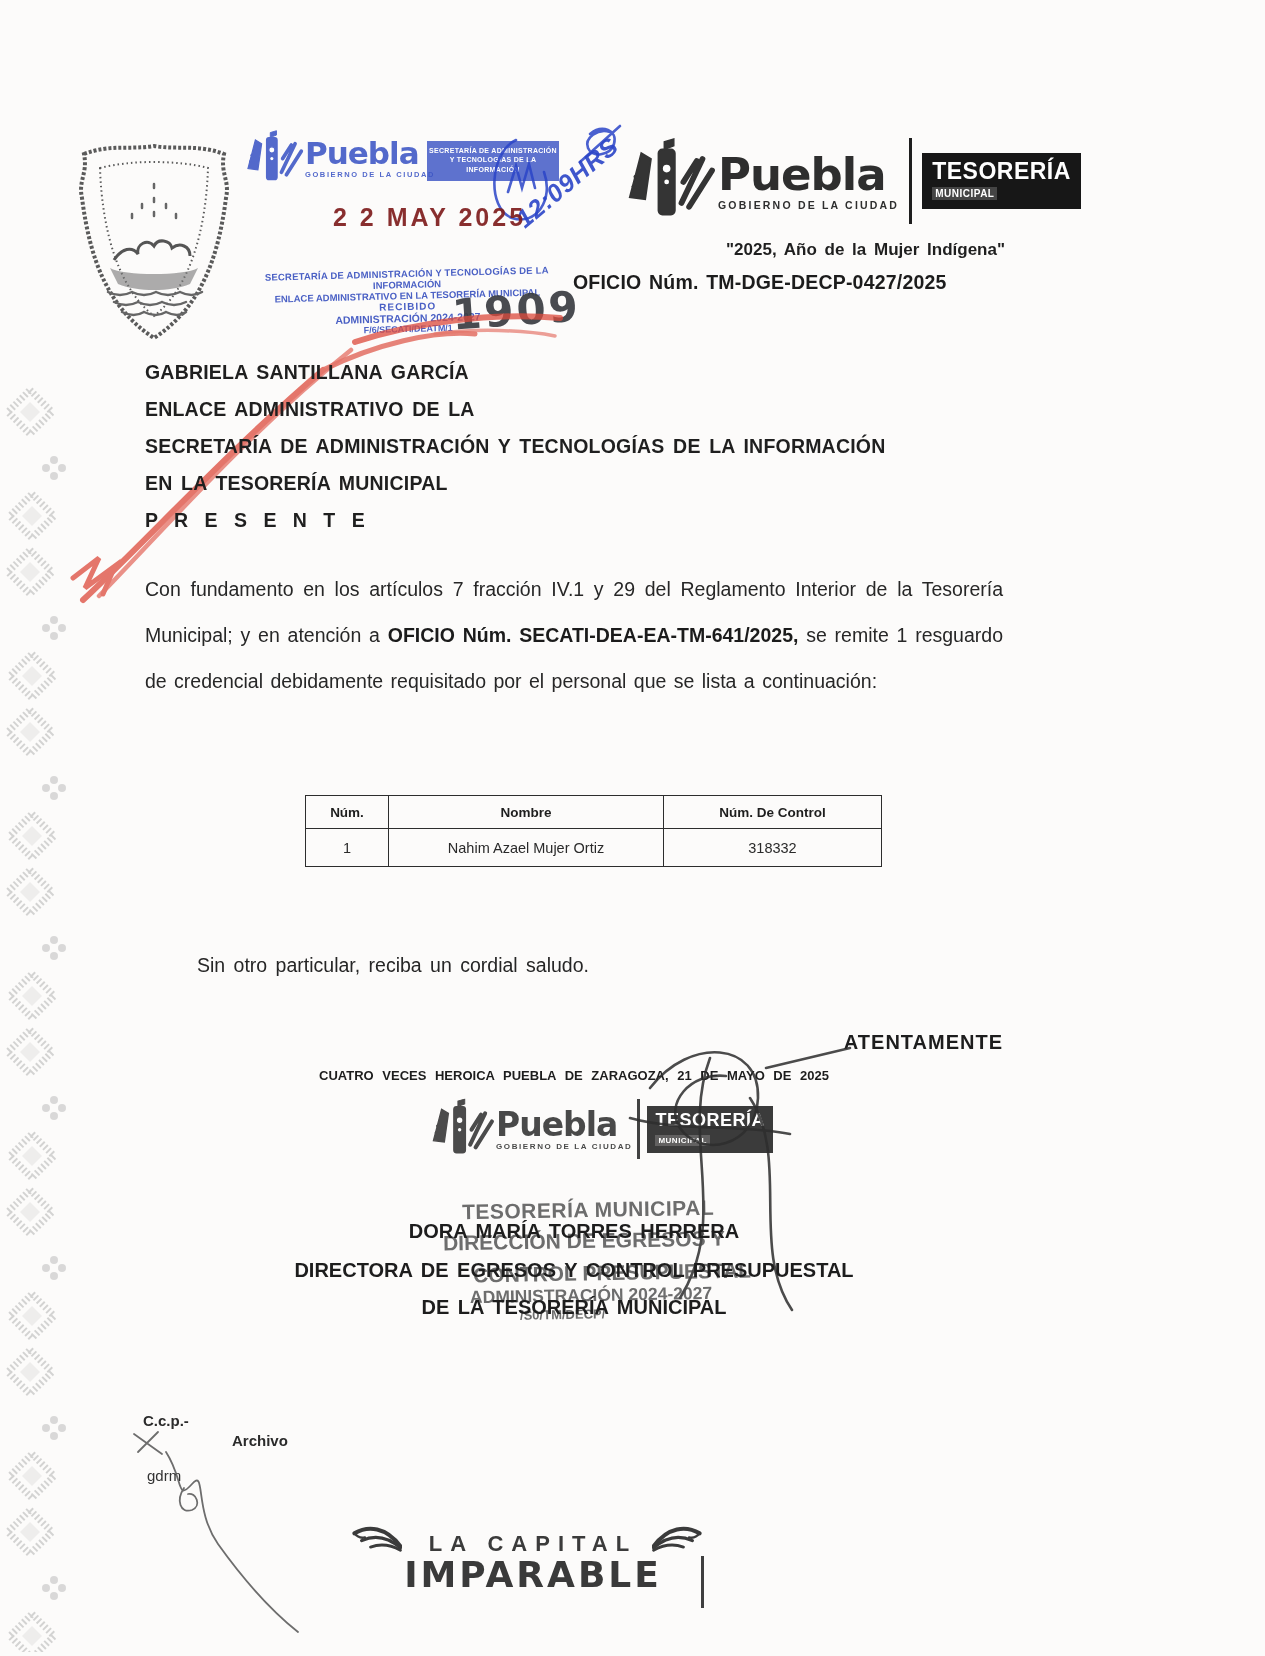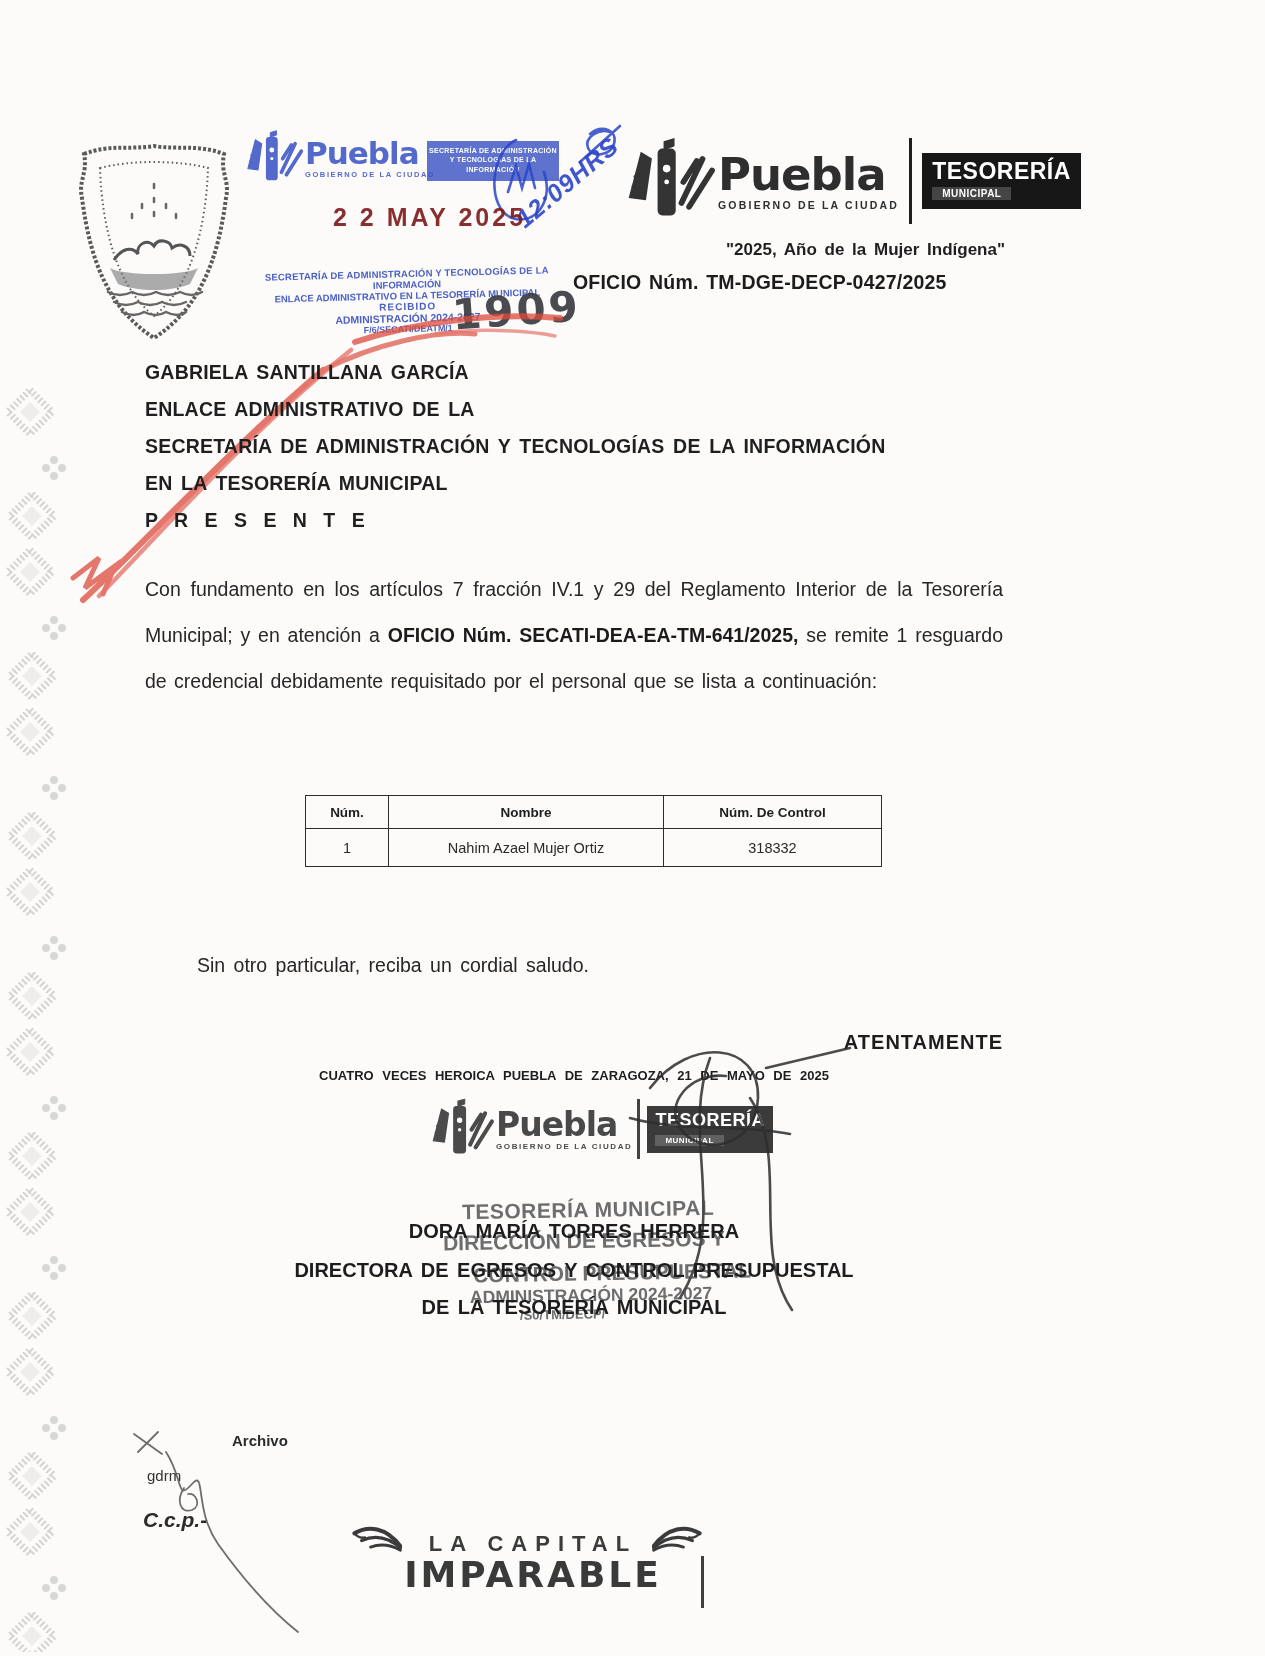--- a/index.html
+++ b/index.html
@@ -41,21 +41,21 @@
 
   
   .hdr-logo{left:622px;top:138px;display:flex;align-items:center;color:#343434;}
   .hdr-logo .icon{width:96px;height:86px;}
   .hdr-logo .word{font-family:"DejaVu Sans",sans-serif;font-weight:bold;font-size:45px;letter-spacing:-1px;line-height:1;color:#2e2e2e;}
   .hdr-logo .sub{font-size:10.5px;font-weight:bold;letter-spacing:2.2px;margin-top:2px;color:#2e2e2e;}
   .vbar{width:3px;height:86px;background:#1e1e1e;margin:0 10px 0 8px;}
   .dept-box{background:#171717;color:#fff;padding:7px 10px 8px 10px;}
   .dept-box .t{font-size:23px;font-weight:800;letter-spacing:.5px;line-height:1;}
   .dept-box .m{display:inline-block;background:#454545;color:#fff;font-size:10px;font-weight:bold;
-    padding:1px 10px;margin-top:3px;letter-spacing:.5px;}
+    padding:1px 3px;margin-top:3px;letter-spacing:.5px;}
   .slogan{left:600px;top:240px;width:405px;text-align:right;font-size:17px;font-weight:600;color:#1f1f1f;word-spacing:3px;}
   .oficio{left:573px;top:271px;font-size:19.5px;font-weight:bold;color:#1c1c1c;letter-spacing:.2px;word-spacing:2px;}
 
   
   .addr{left:145px;top:354px;font-size:19.5px;font-weight:bold;color:#1f1f1f;line-height:37px;white-space:nowrap;word-spacing:3px;letter-spacing:.2px;}
   .addr .presente{letter-spacing:4px;}
 
   
   .bodytext{left:145px;top:566px;width:858px;font-size:19.5px;line-height:46px;text-align:justify;color:#272727;word-spacing:2px;}
   .bodytext b{color:#1b1b1b;}
@@ -87,21 +87,21 @@
   .st1{left:462px;top:1198px;font-size:21px;letter-spacing:.5px;}
   .st2{left:443px;top:1229px;font-size:21px;}
   .st3{left:473px;top:1261px;font-size:21px;}
   .st4{left:470px;top:1285px;font-size:17.5px;}
   .st5{left:520px;top:1307px;font-size:13px;}
   .sig-name{top:1220px;font-size:20px;word-spacing:3px;}
   .sig-title1{top:1259px;font-size:20px;word-spacing:3px;}
   .sig-title2{top:1296px;font-size:20px;word-spacing:3px;}
 
   
-  .ccp-label{left:143px;top:1508px;font-size:21px;font-weight:bold;color:#2b2b2b;font-style:italic;}
+  .ccp-label{left:143px;top:1412px;font-size:15px;font-weight:bold;color:#2b2b2b;}
   .ccp-value{left:232px;top:1432px;font-size:15px;font-weight:600;color:#2b2b2b;}
   .initials{left:147px;top:1467px;font-size:15px;color:#333;}
   .pen-mark{left:118px;top:1418px;opacity:.8;}
   .cap-top{left:383px;top:1531px;width:300px;text-align:center;font-size:22px;font-weight:800;
     letter-spacing:8px;color:#3b3b3b;}
   .cap-bottom{left:383px;top:1554px;width:300px;text-align:center;font-size:36px;font-weight:800;
     letter-spacing:3px;color:#3a3a3a;font-family:"DejaVu Sans",sans-serif;}
   .wing{color:#3b3b3b;}
   .wing-l{left:352px;top:1522px;}
   .wing-r{left:652px;top:1522px;transform:scaleX(-1);}

